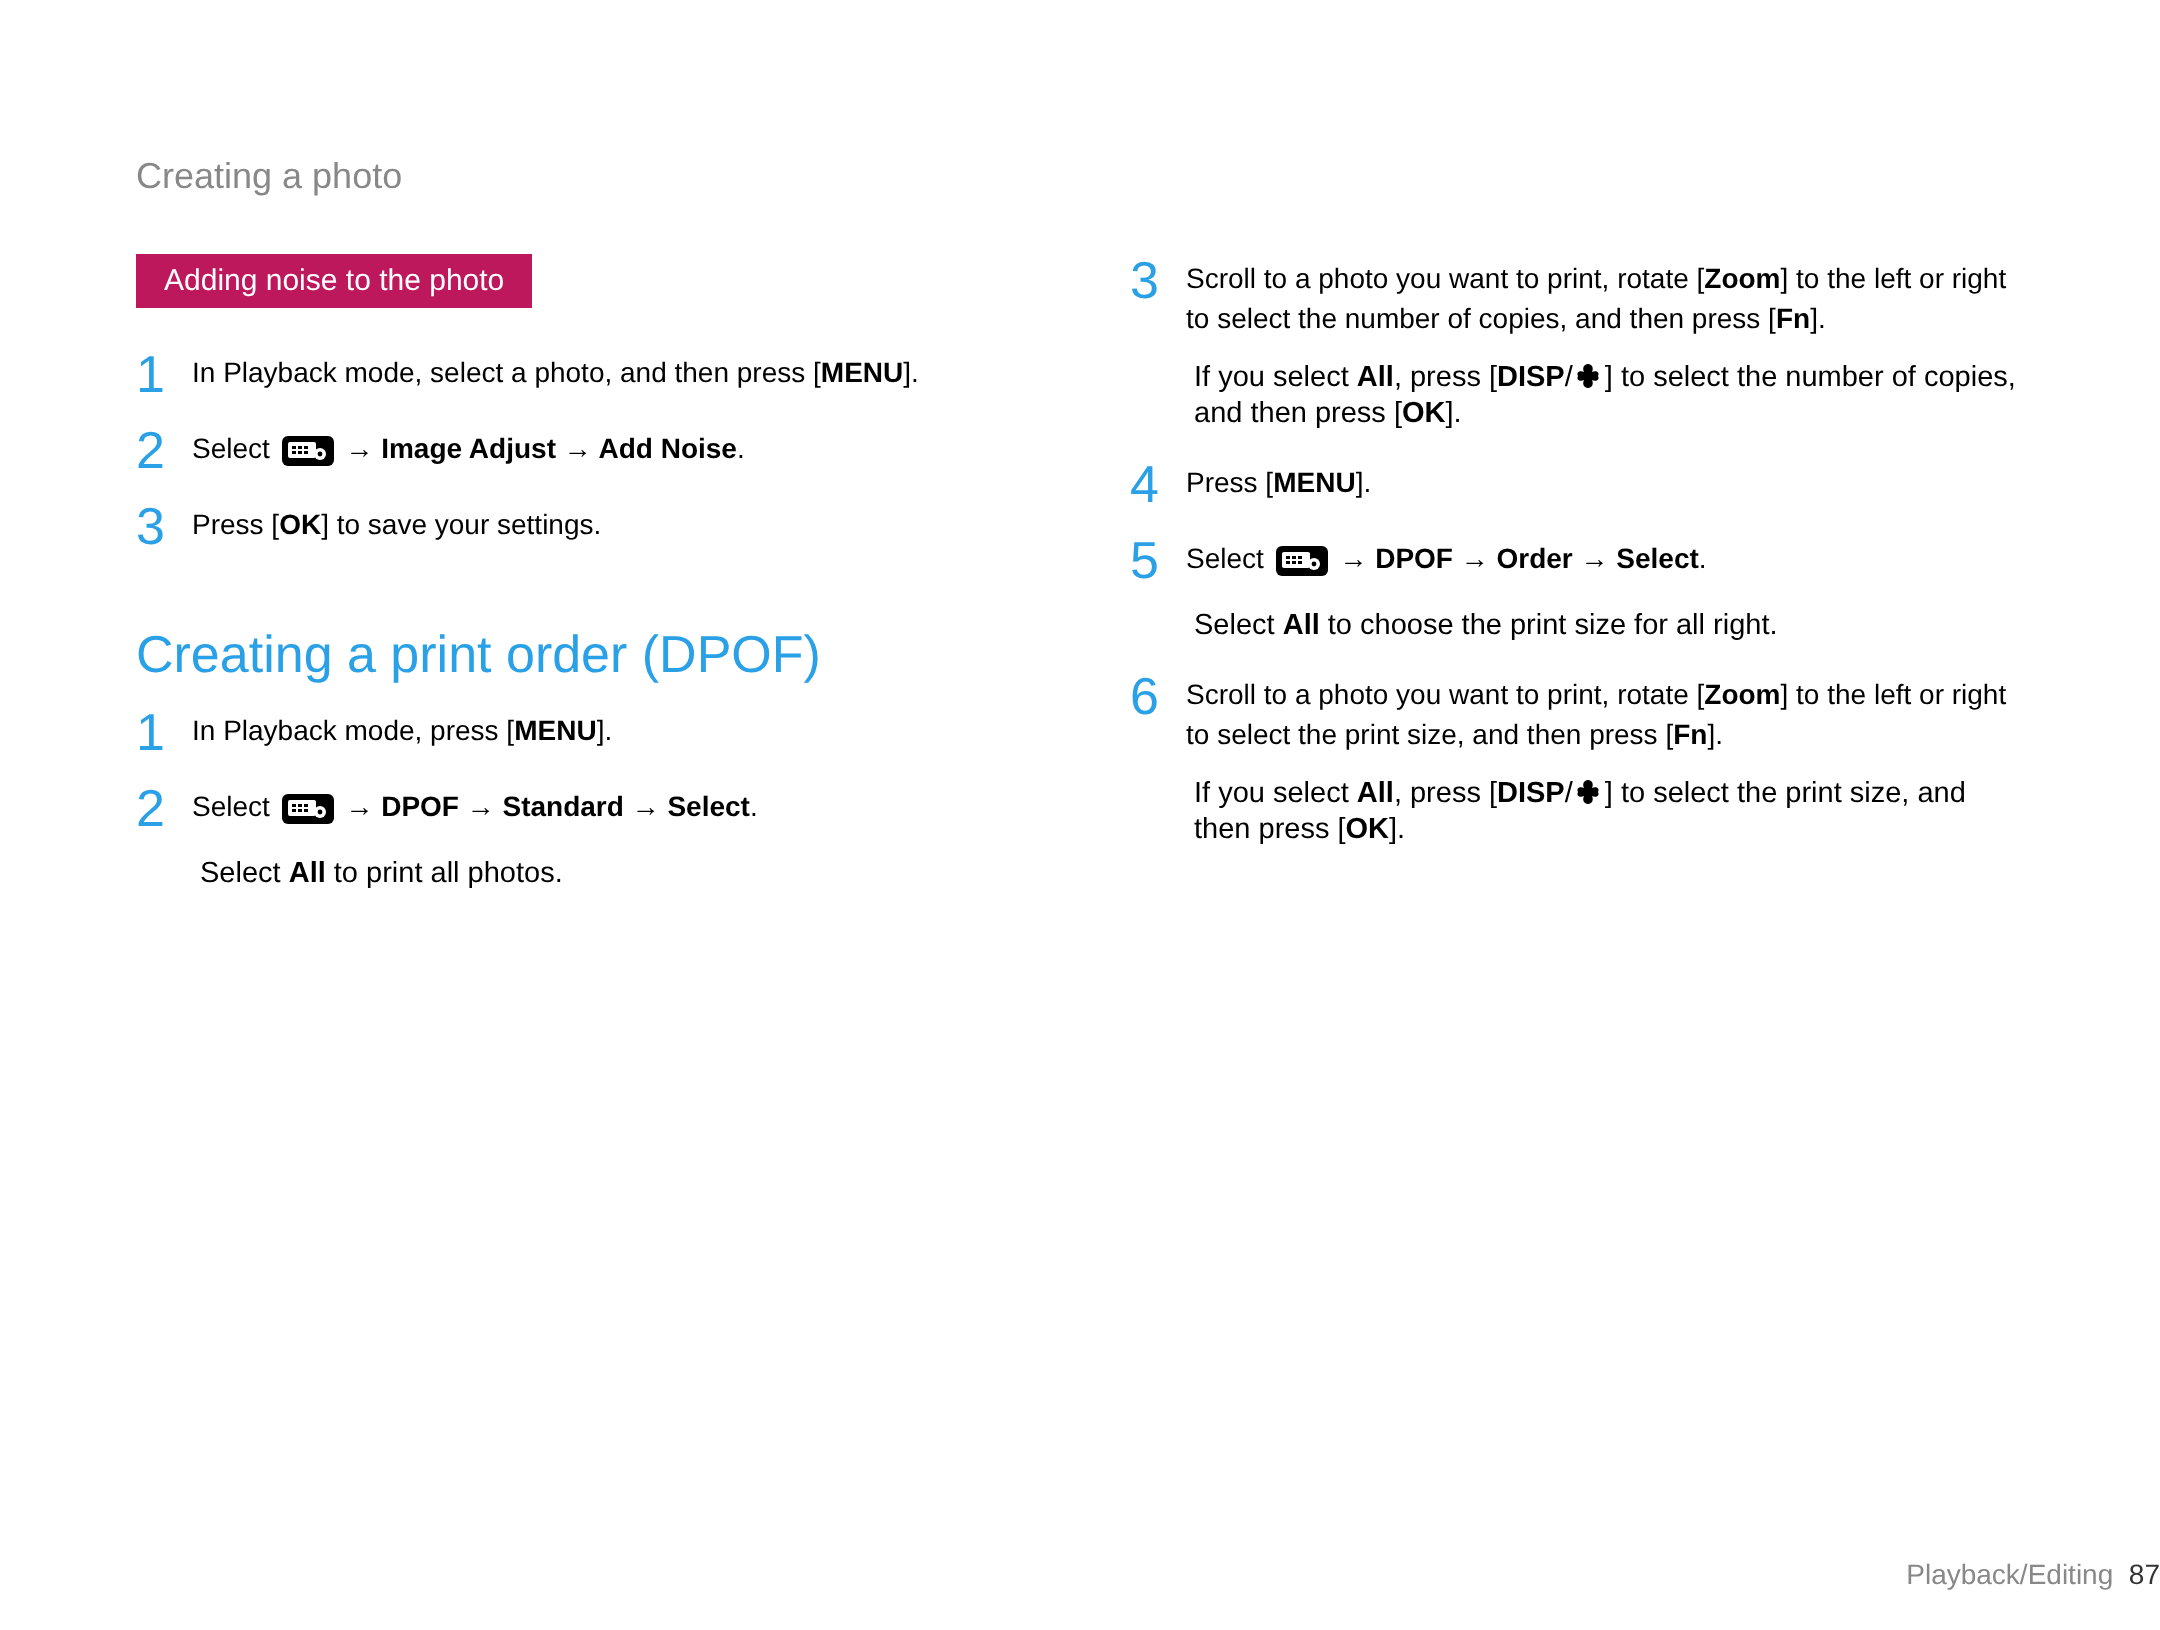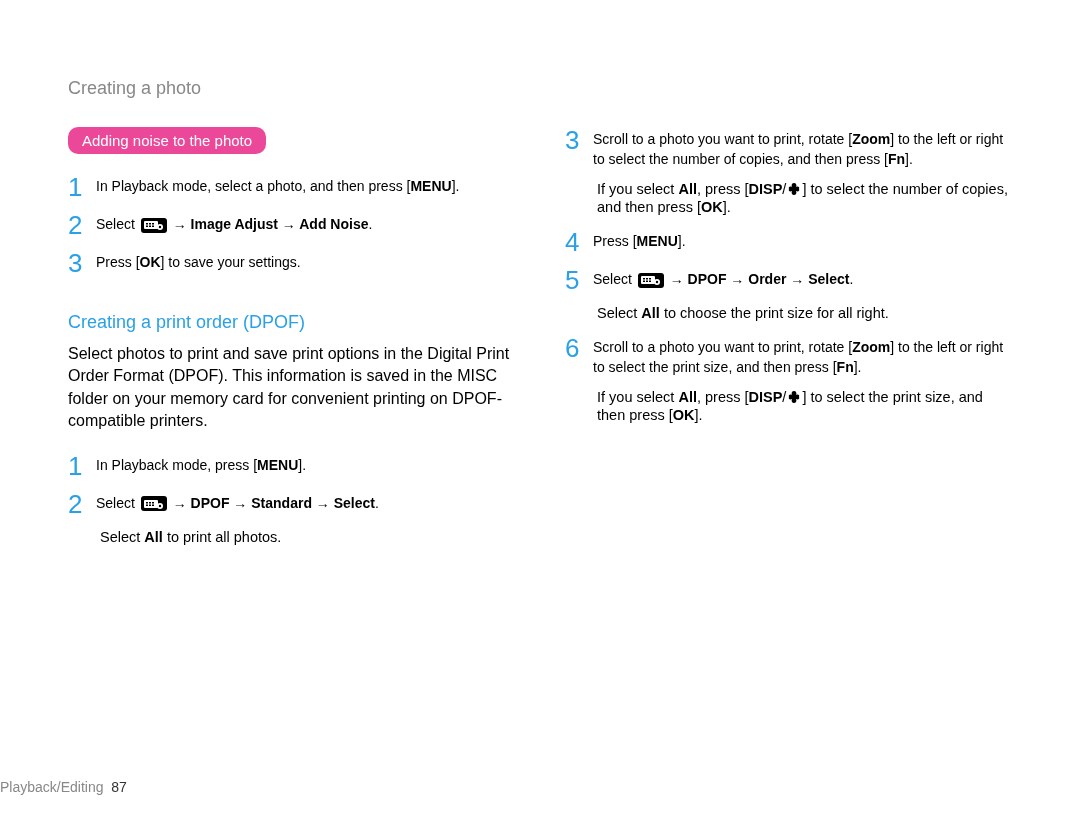--- a/index.html
+++ b/index.html
@@ -14,25 +14,25 @@
 .breadcrumb {
   color: #888;
   font-size: 18px;
   font-weight: 300;
   margin-bottom: 28px;
 }
 .columns { display: flex; gap: 50px; }
 .col { width: 455px; }
 .pill {
   display: inline-block;
-  background: #ec4899;
+  background: #be185d;
   color: #fff;
   font-size: 15px;
   padding: 5px 14px;
-  border-radius: 10px;
+  border-radius: 0;
   margin-bottom: 20px;
 }
 ol.steps { list-style: none; margin: 0; padding: 0; }
 ol.steps > li { display: flex; align-items: flex-start; margin-bottom: 12px; }
 ol.steps > li > .num {
   color: #2aa1e6;
   font-size: 26px;
   font-weight: 300;
   width: 28px;
   flex-shrink: 0;
@@ -45,21 +45,21 @@
 }
 .note {
   font-size: 14.5px;
   color: #000000;
   margin-left: 32px;
   margin-top: 3px;
   margin-bottom: 14px;
 }
 .section-title {
   color: #2aa1e6;
-  font-size: 18px;
+  font-size: 26px;
   font-weight: 400;
   margin-top: 36px;
   margin-bottom: 10px;
 }
 .lead {
   font-size: 16px;
   line-height: 1.4;
   margin-bottom: 20px;
 }
 .bracket-label {
@@ -83,21 +83,21 @@
 .icon-film svg { width: 20px; height: 12px; }
 .icon-timer {
   display: inline-block;
   vertical-align: -2px;
   margin: 0 1px;
 }
 .footer {
   position: absolute;
   bottom: 20px;
   width: 1080px;
-  text-align: left;
+  text-align: right;
   font-size: 14px;
   color: #888;
 }
 .footer .pg { color: #333; }
 </style>
 </head>
 <body>
 
 <div class="page">
   <div class="breadcrumb">Creating a photo</div>
@@ -134,21 +134,20 @@
         </li>
         <li>
           <span class="num">3</span>
           <span class="body">
             <span>Press [</span><span class="key-ok">OK</span><span>] to save your settings.</span>
           </span>
         </li>
       </ol>
 
       <div class="section-title">Creating a print order (DPOF)</div>
-      <div class="lead">Select photos to print and save print options in the Digital Print Order Format (DPOF). This information is saved in the MISC folder on your memory card for convenient printing on DPOF-compatible printers.</div>
 
       <ol class="steps">
         <li>
           <span class="num">1</span>
           <span class="body">
             <span>In Playback mode, press [</span><span class="bracket-label">MENU</span><span>].</span>
           </span>
         </li>
         <li>
           <span class="num">2</span>

